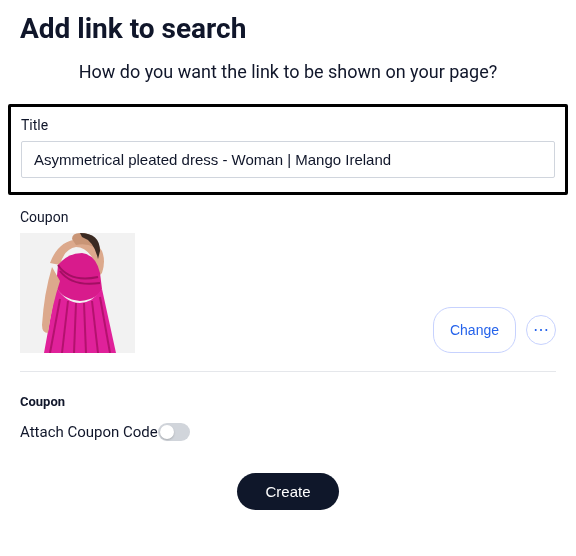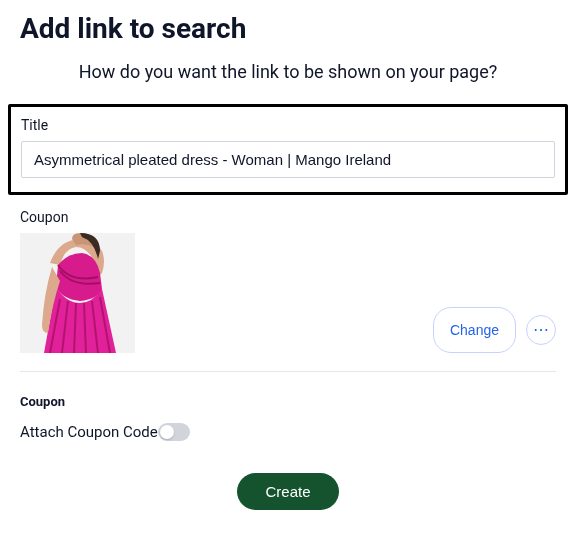--- a/index.html
+++ b/index.html
@@ -126,21 +126,21 @@
     background: #fff;
     border-radius: 50%;
     position: absolute;
     top: 2px;
     left: 2px;
     box-shadow: 0 1px 2px rgba(0,0,0,0.2);
   }
   .create-btn {
     display: block;
     margin: 4px auto;
-    background: #14532d;
+    background: #0f172a;
     color: #fff;
     border: none;
     border-radius: 22px;
     padding: 10px 28px;
     font-size: 15px;
     font-weight: 500;
     cursor: pointer;
     text-align: center;
   }
   

